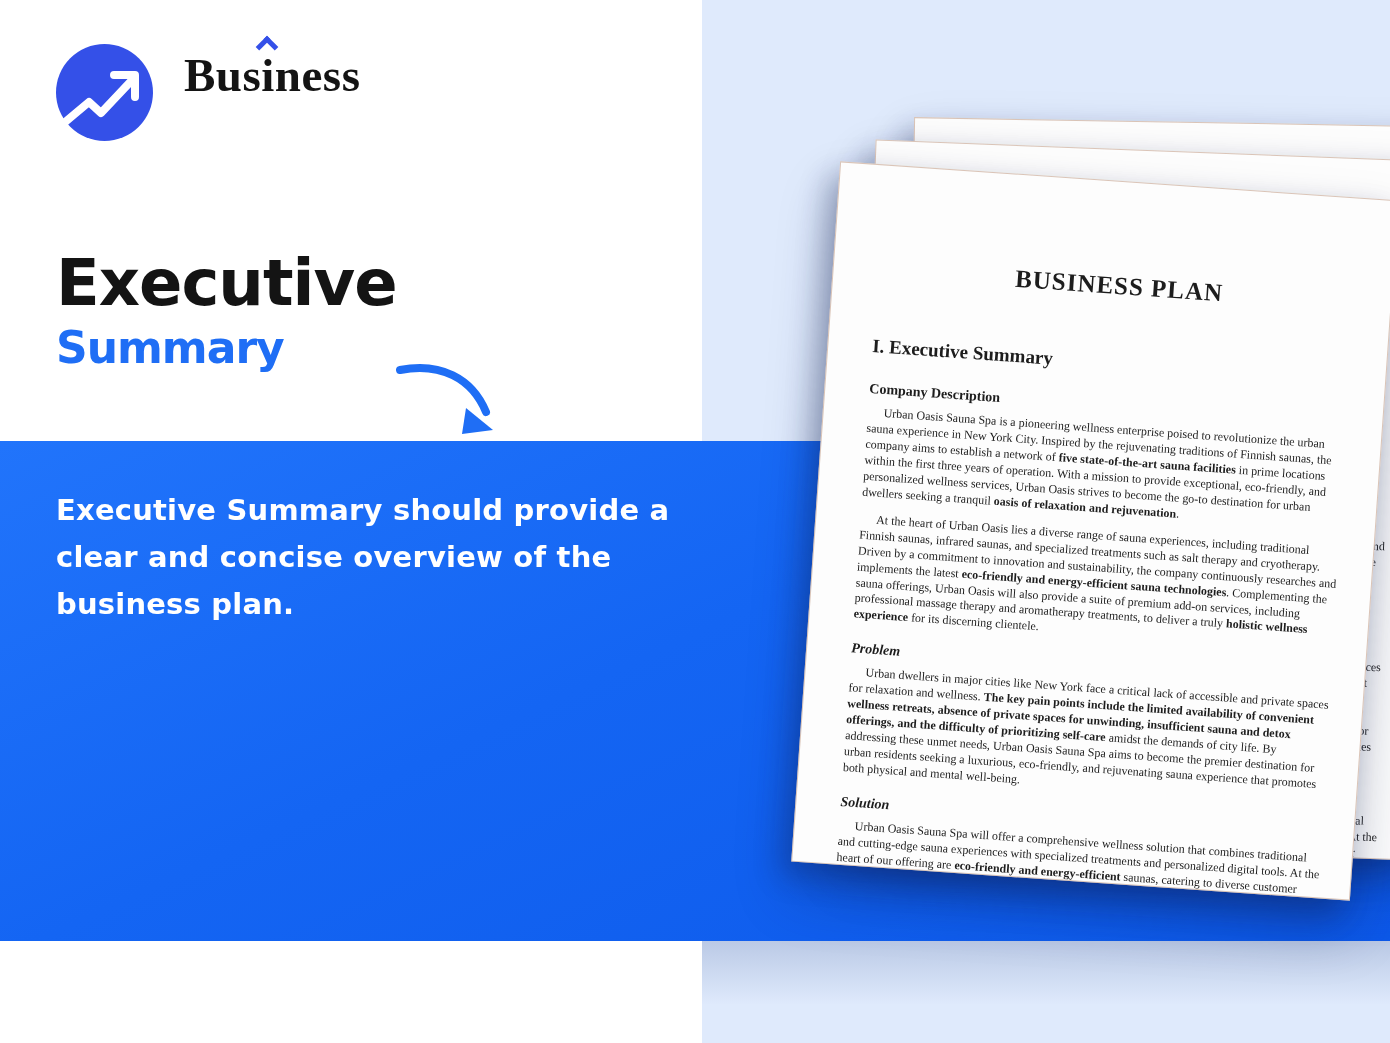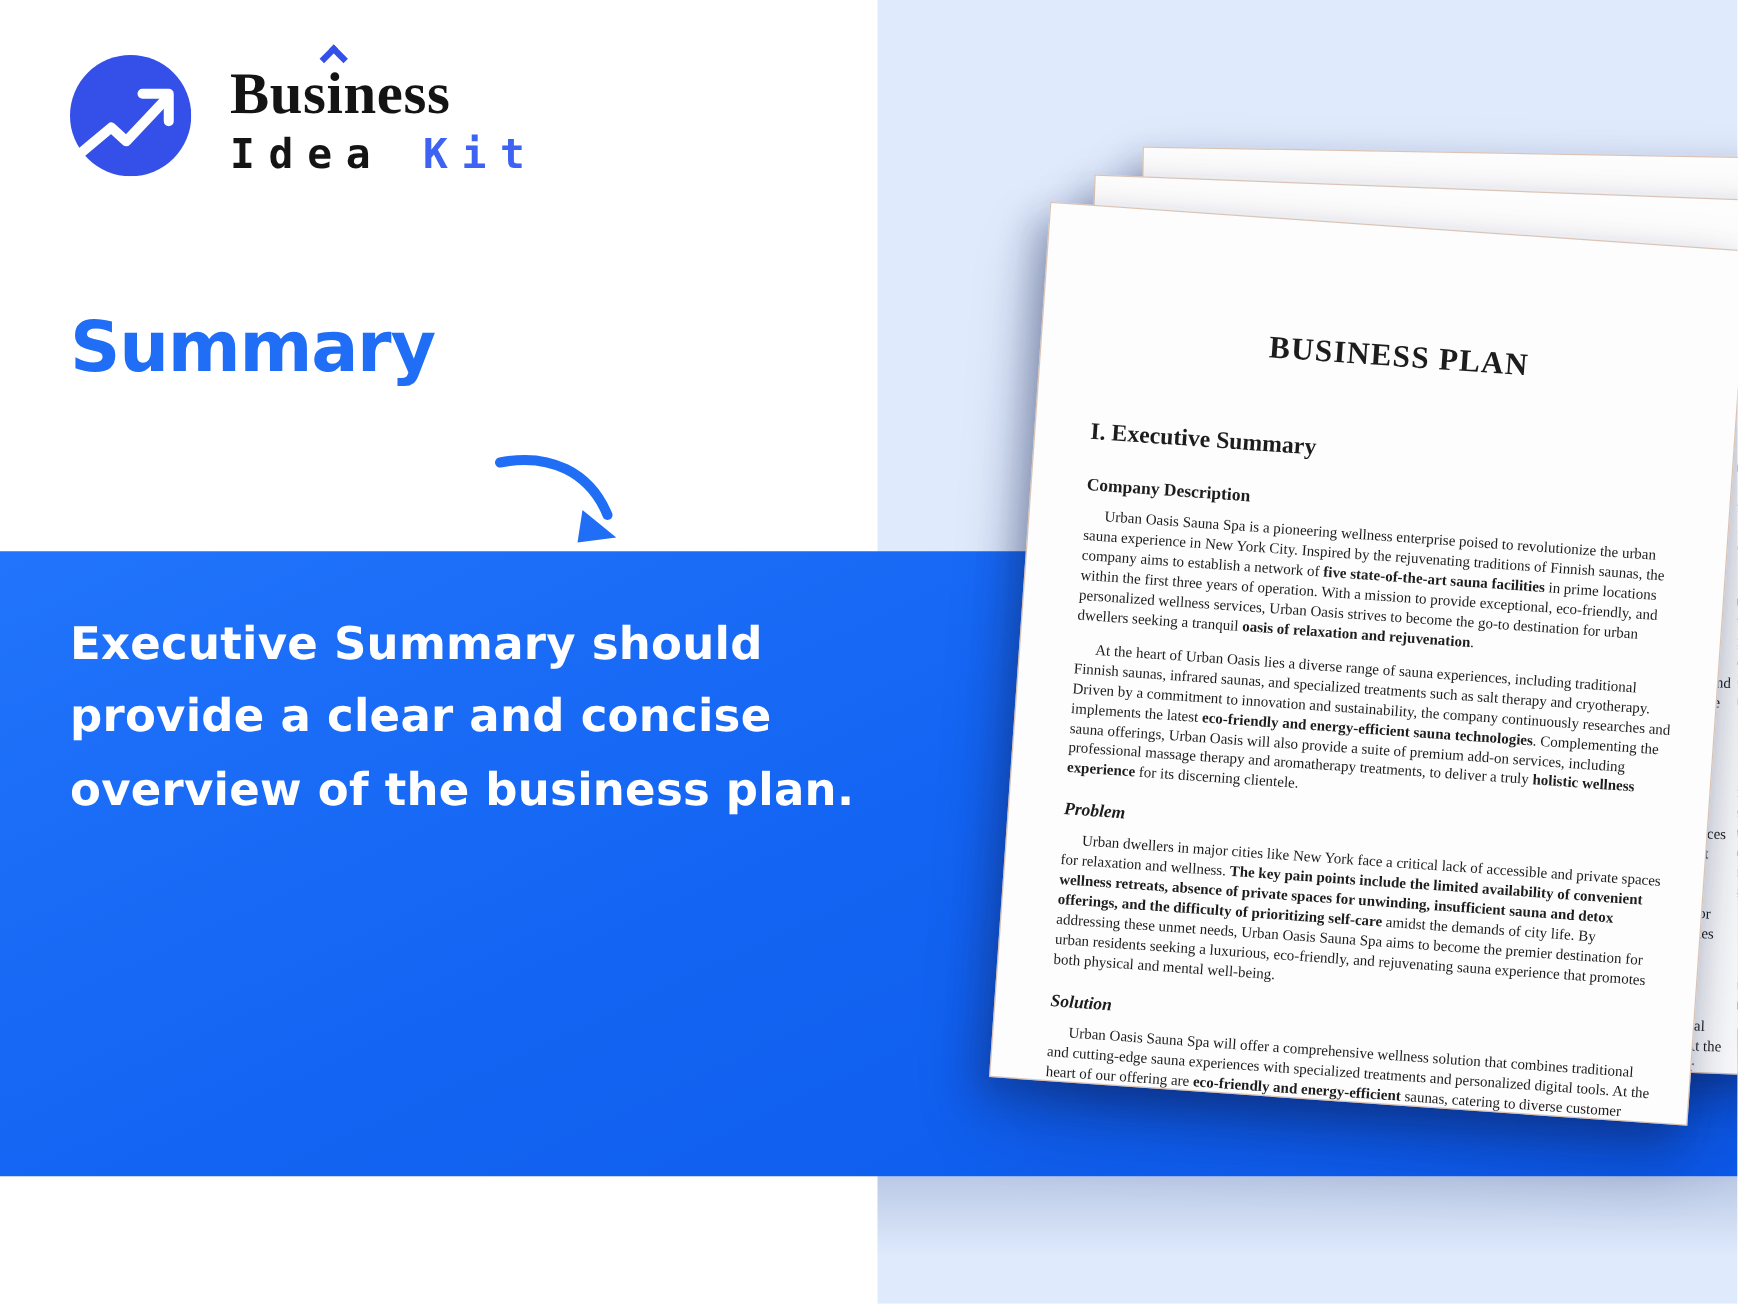--- a/index.html
+++ b/index.html
@@ -19,21 +19,21 @@
     z-index:1;
   }
   
   .blue-band{
     position:absolute;left:0;top:441px;width:1390px;height:500px;
     background:linear-gradient(155deg,#2174fb 0%,#1465f3 45%,#0d59ea 100%);
     z-index:2;
   }
   .band-text{
     position:absolute;left:56px;top:46px;width:630px;
-    color:#ffffff;font-size:36px;font-weight:bold;line-height:1.62;
+    color:#ffffff;font-size:29px;font-weight:bold;line-height:1.62;
     letter-spacing:0.2px;
   }
   .band-text p{margin:0 0 47px 0;}
   
   .logo{position:absolute;left:56px;top:44px;z-index:5;}
   .logo-circle{position:absolute;left:0;top:0;}
   .brand{position:absolute;left:128px;top:8px;white-space:nowrap;}
   .brand-top{
     font-size:47px;font-weight:bold;color:#141414;letter-spacing:0.5px;line-height:1;font-family:Liberation Serif, serif;
   }
@@ -45,21 +45,21 @@
   }
   .brand-bottom{
     margin-top:7px;
     font-family:"DejaVu Sans Mono","Liberation Mono",monospace;
     font-size:33px;font-weight:bold;letter-spacing:11px;color:#141414;line-height:1;
   }
   .brand-kit{color:#3e63f2;}
   
   .headline{position:absolute;left:56px;top:245px;z-index:5;line-height:1.2;}
   .headline .l1{font-size:64px;font-weight:bold;color:#141414;letter-spacing:-1px;}
-  .headline .l2{font-size:56px;font-weight:bold;color:#1f6ef5;letter-spacing:-1px;text-align:right;}
+  .headline .l2{font-size:44px;font-weight:bold;color:#1f6ef5;letter-spacing:-1px;}
   .swoosh{position:absolute;left:396px;top:358px;z-index:5;}
   
   .pages{position:absolute;left:0;top:0;width:1390px;height:1043px;z-index:3;}
   .page{
     position:absolute;background:#fdfdfd;
     border:1px solid rgba(190,150,125,.55);
     box-shadow:-10px 14px 28px rgba(15,30,80,.28),0 30px 55px rgba(15,30,80,.28);
     box-sizing:border-box;
     font-family:"Liberation Serif","DejaVu Serif",serif;color:#1d1d1d;
     overflow:hidden;
@@ -147,24 +147,24 @@
 <div class="logo">
   <svg class="logo-circle" width="97" height="97" viewBox="0 0 97 97">
     <circle cx="48.5" cy="48.5" r="48.5" fill="#3450e8"></circle>
     <g stroke="#ffffff" stroke-width="8" fill="none" stroke-linecap="round" stroke-linejoin="round">
       <path d="M2,84 L33,58 L45,69 L78,34"></path>
       <path d="M58,31 L79,31 L79,53"></path>
     </g>
   </svg>
   <div class="brand">
     <div class="brand-top"><span>Bus</span><span class="i-wrap"><span class="i-caret"></span><span>i</span></span><span>ness</span></div>
-    <div class="brand-bottom"><span>Idea</span><span>&nbsp;</span><span class="brand-kit">Kit</span></div>
   </div>
 </div>
 
 <div class="headline">
+  <div class="l1">Executive</div>
   <div class="l2">Summary</div>
 </div>
 
 <svg class="swoosh" width="110" height="88" viewBox="0 0 110 88">
   <path d="M4,12 C44,4 76,20 90,54" stroke="#1f6ef5" stroke-width="8" fill="none" stroke-linecap="round"></path>
   <path d="M70,50 L97,72 L66,76 Z" fill="#1f6ef5"></path>
 </svg>
 
 </body></html>

